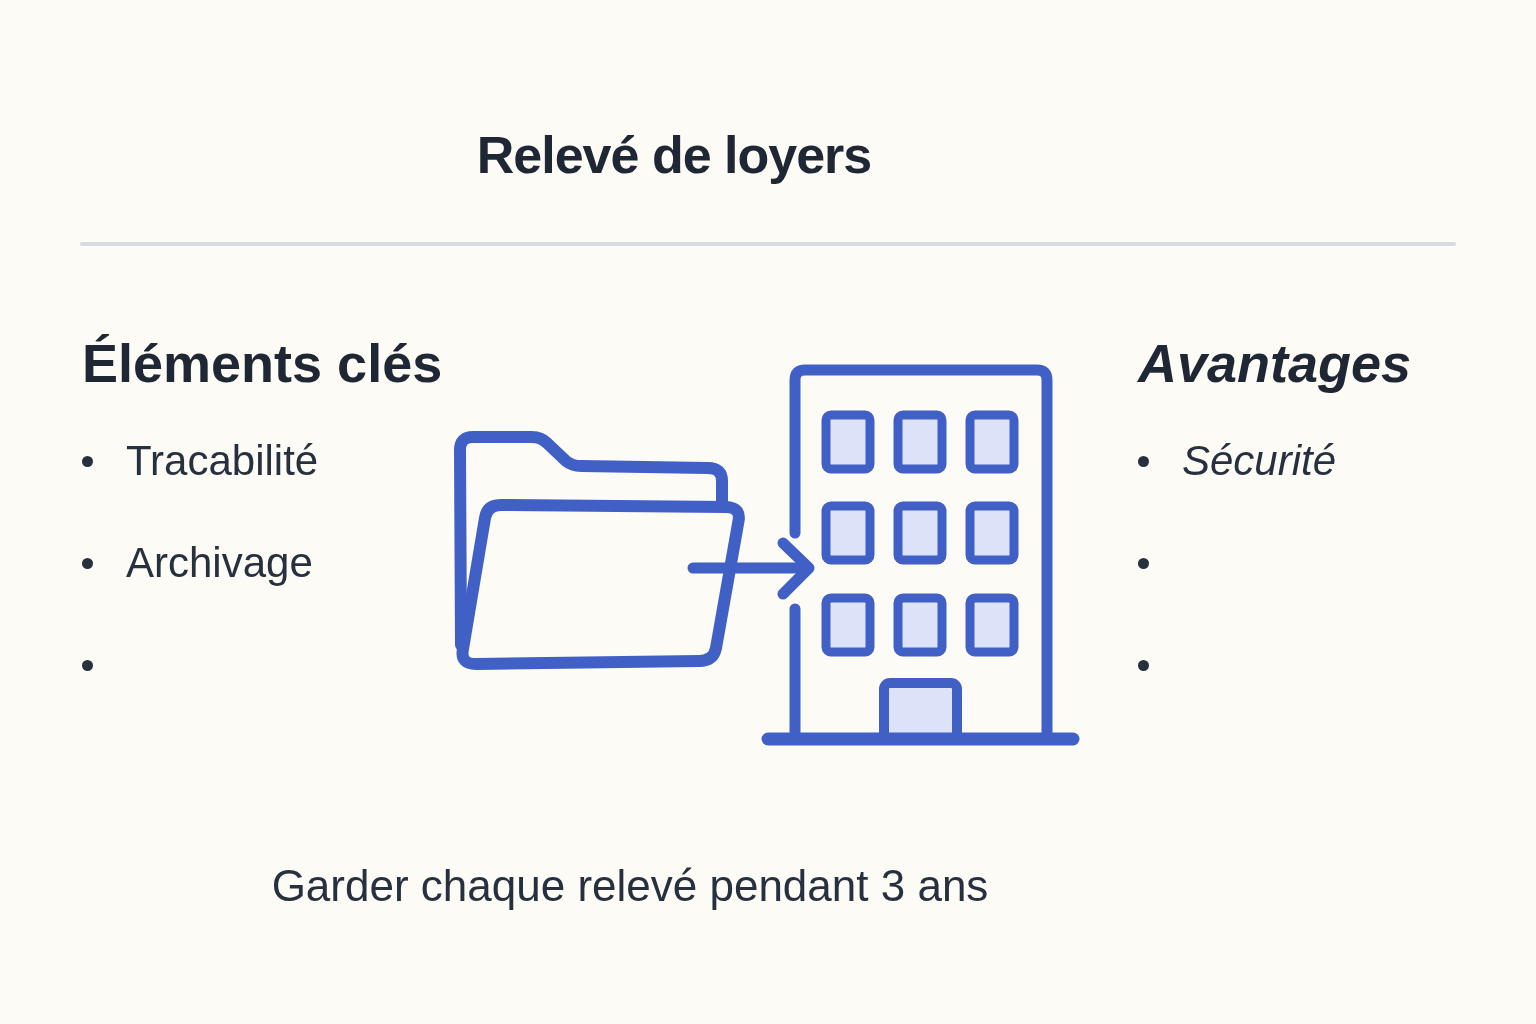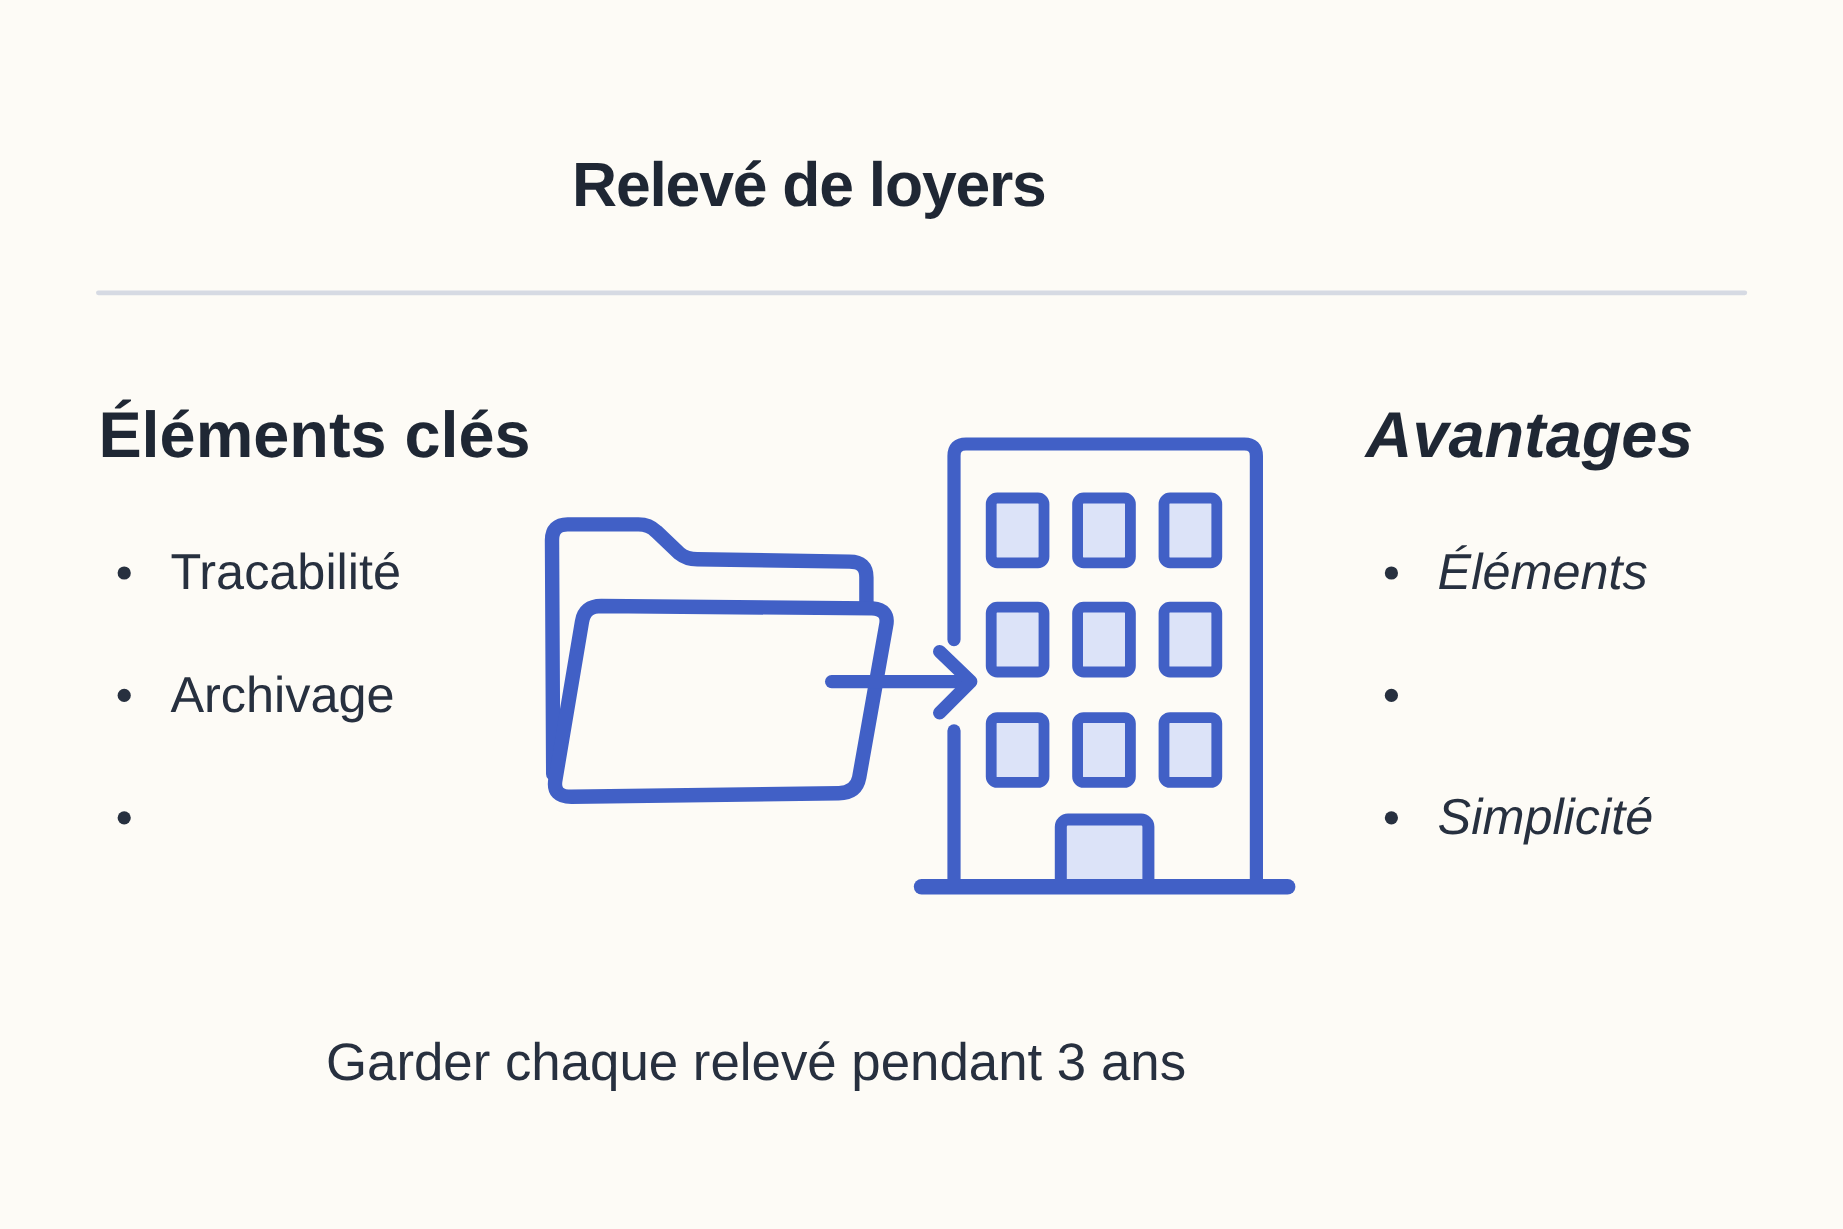--- a/index.html
+++ b/index.html
@@ -44,21 +44,21 @@
   .column-right { left: 1138px; width: 360px; font-style: italic; }
   .column-heading {
     font-size: 54px;
     font-weight: 700;
     line-height: 1;
     color: #1f2734;
     margin: 0 0 0 0;
   }
   .bullet-list {
     list-style: none;
-    margin: 16px;
+    margin: 0;
     padding: 0;
     position: absolute;
     top: 104px;
     left: 0;
   }
   .bullet-item {
     display: flex;
     align-items: center;
     height: 42px;
     margin-bottom: 60px;
@@ -115,28 +115,27 @@
       <span class="bullet-dot"></span>
     </li>
   </ul>
 </div>
 
 <div class="column column-right">
   <h2 class="column-heading">Avantages</h2>
   <ul class="bullet-list">
     <li class="bullet-item">
       <span class="bullet-dot"></span>
-      <span>Éléments</span>
+      <span>Sécurité</span>
     </li>
     <li class="bullet-item">
       <span class="bullet-dot"></span>
     </li>
     <li class="bullet-item">
       <span class="bullet-dot"></span>
-      <span>Simplicité</span>
     </li>
   </ul>
 </div>
 
 <svg class="illustration" viewBox="0 0 660 430" xmlns="http://www.w3.org/2000/svg" aria-hidden="true">
 
   <g fill="none" stroke="#4160c6" stroke-width="12" stroke-linecap="round" stroke-linejoin="round">
 
     <path d="M 21 300
              L 20 105

